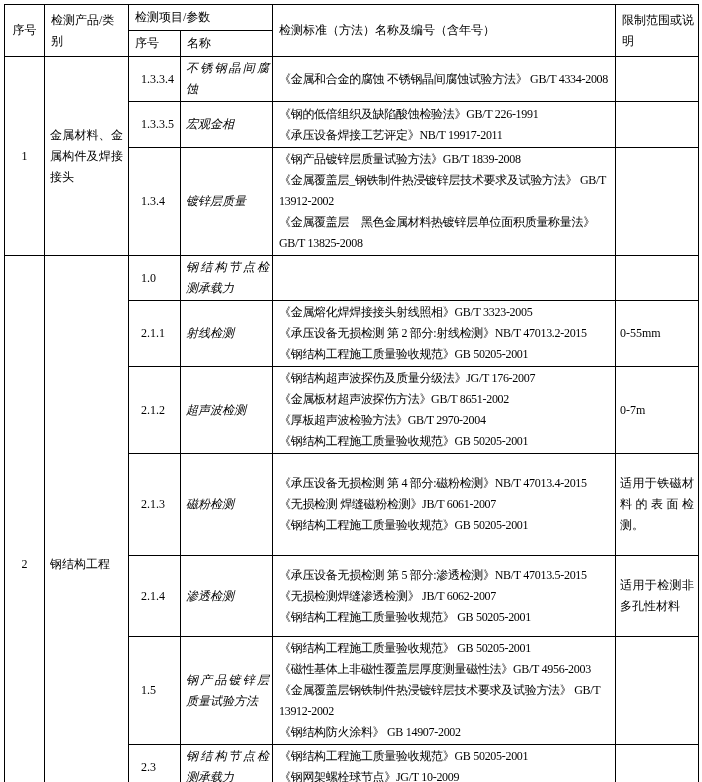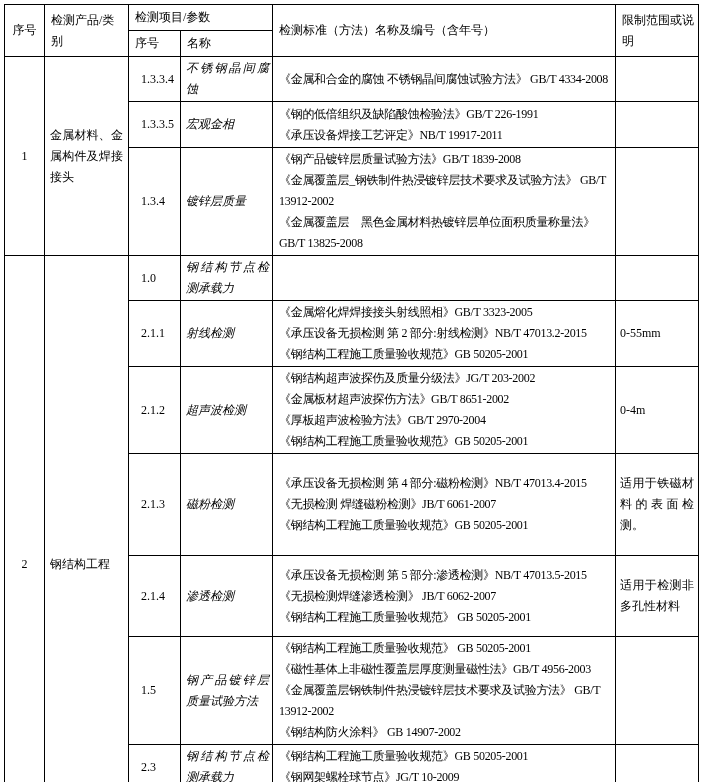--- a/index.html
+++ b/index.html
@@ -109,26 +109,26 @@
       <div class="std">《金属熔化焊焊接接头射线照相》GB/T 3323-2005</div>
       <div class="std">《承压设备无损检测 第 2 部分:射线检测》NB/T 47013.2-2015</div>
       <div class="std">《钢结构工程施工质量验收规范》GB 50205-2001</div>
     </td>
     <td class="lim">0-55mm</td>
   </tr>
   <tr style="height:84px">
     <td class="is">2.1.2</td>
     <td class="nm">超声波检测</td>
     <td class="stds">
-      <div class="std">《钢结构超声波探伤及质量分级法》JG/T 203-2002</div>
+      <div class="std">《钢结构超声波探伤及质量分级法》JG/T 176-2007</div>
       <div class="std">《金属板材超声波探伤方法》GB/T 8651-2002</div>
       <div class="std">《厚板超声波检验方法》GB/T 2970-2004</div>
       <div class="std">《钢结构工程施工质量验收规范》GB 50205-2001</div>
     </td>
-    <td class="lim">0-4m</td>
+    <td class="lim">0-7m</td>
   </tr>
   <tr style="height:65px">
     <td class="is">2.1.3</td>
     <td class="nm">磁粉检测</td>
     <td class="stds">
       <div class="std">《承压设备无损检测 第 4 部分:磁粉检测》NB/T 47013.4-2015</div>
       <div class="std">《无损检测 焊缝磁粉检测》JB/T 6061-2007</div>
       <div class="std">《钢结构工程施工质量验收规范》GB 50205-2001</div>
     </td>
     <td class="lim">适用于铁磁材料的表面检测。</td>

